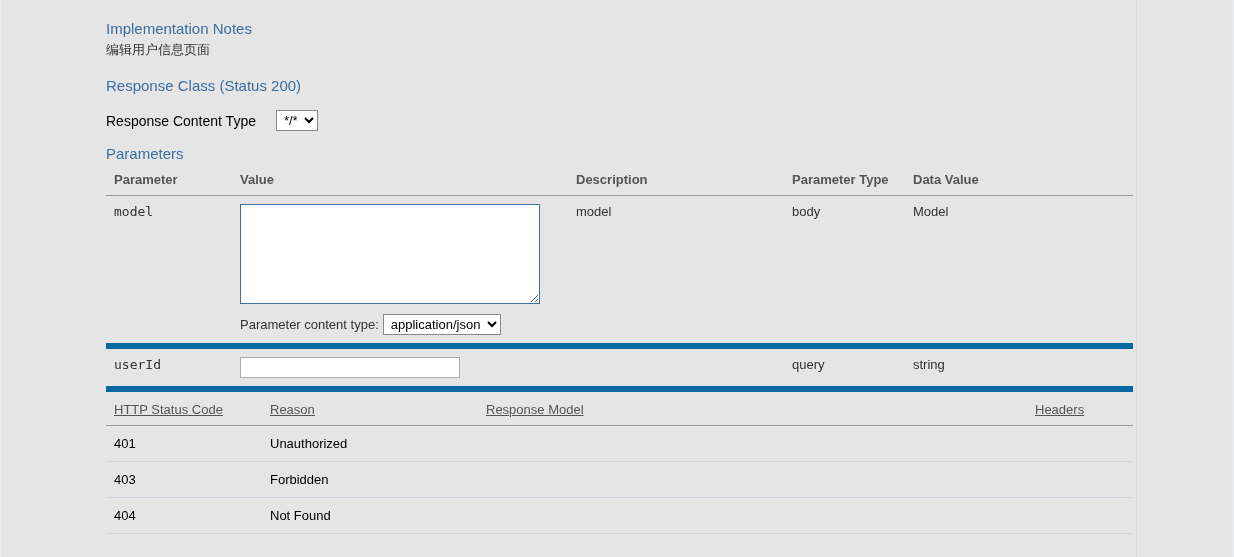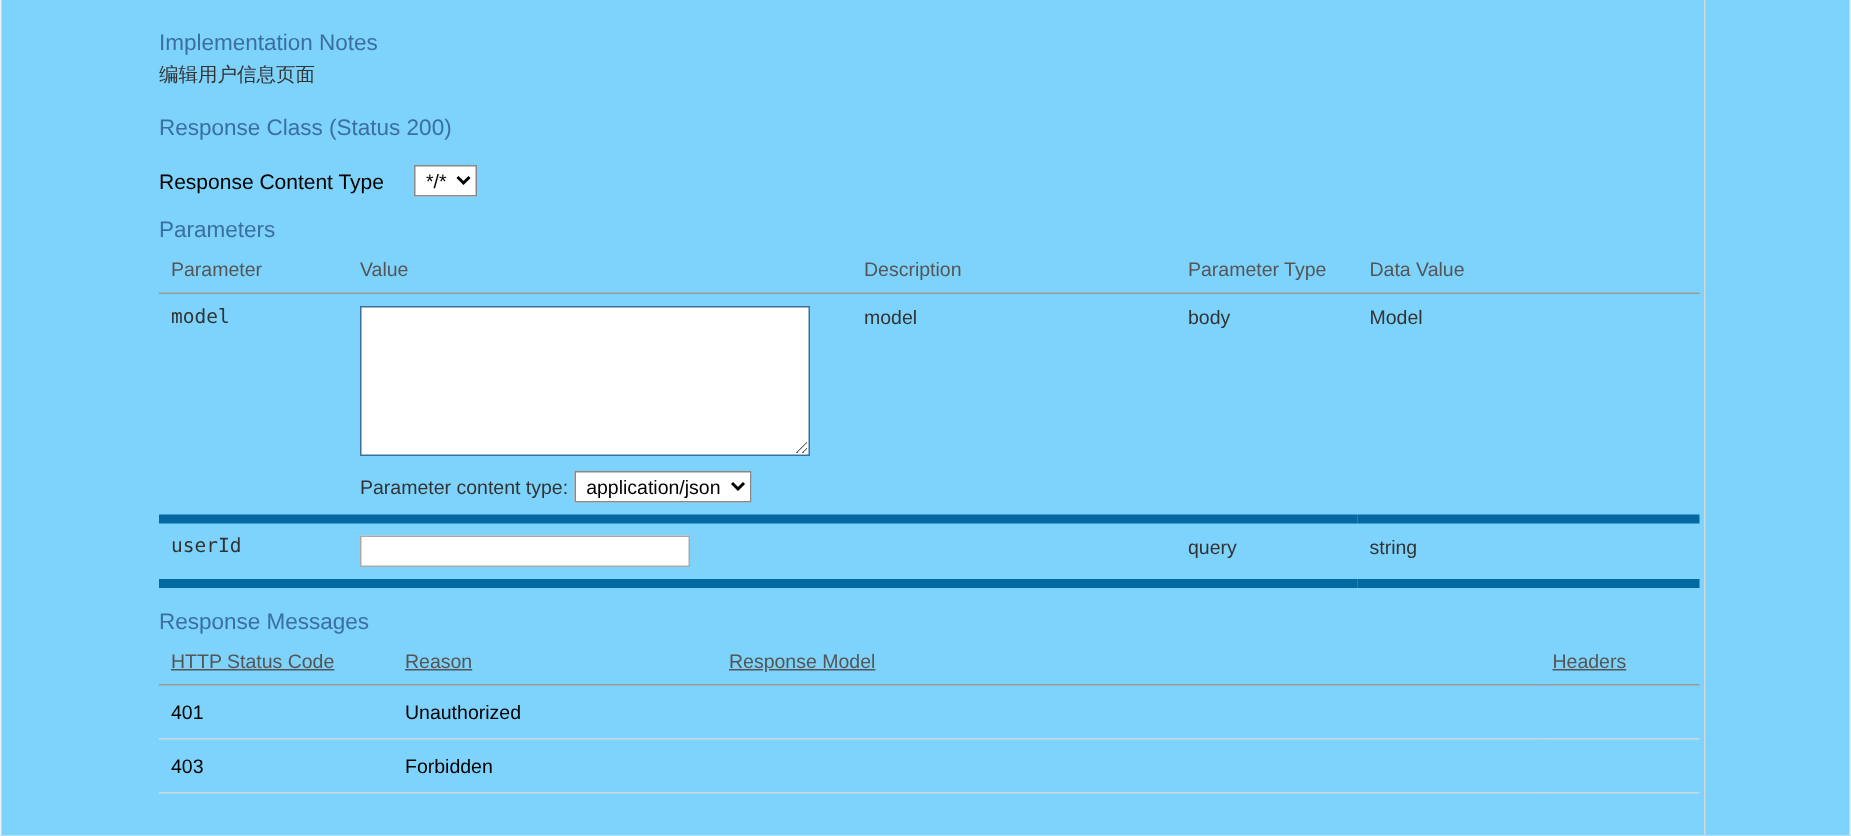--- a/index.html
+++ b/index.html
@@ -3,21 +3,21 @@
 <meta charset="utf-8">
 <style>
   html, body {
     margin: 0;
     padding: 0;
     font-family: "Helvetica Neue", Helvetica, Arial, sans-serif;
     font-size: 14px;
     color: #000;
   }
   .page {
-    background: #7dd3fc;
+    background: #e5e5e5;
     width: 1234px;
     min-height: 557px;
     position: relative;
     box-sizing: border-box;
     padding-left: 105px;
     padding-right: 100px;
     padding-top: 6px;
     border-left: 1px solid #e7f0f7;
     border-right: 1px solid #e7f0f7;
   }
@@ -52,21 +52,21 @@
     border: 1px solid #888;
   }
   
   table.params {
     width: 100%;
     border-collapse: collapse;
     margin-top: 4px;
   }
   table.params thead th {
     text-align: left;
-    font-weight: 400;
+    font-weight: 700;
     color: #555;
     font-size: 13px;
     padding: 6px 8px 8px 8px;
     border-bottom: 1px solid #999;
   }
   table.params tbody td {
     font-size: 13px;
     padding: 8px;
     vertical-align: top;
     border-bottom: 6px solid #0369a1;
@@ -189,21 +189,20 @@
         <td>
           <input type="text" value="" style="">
         </td>
         <td></td>
         <td>query</td>
         <td>string</td>
       </tr>
     </tbody>
   </table>
 
-  <h4>Response Messages</h4>
   <table class="resp">
     <thead>
       <tr>
         <th class="rcol-code">HTTP Status Code</th>
         <th class="rcol-reason">Reason</th>
         <th class="rcol-model">Response Model</th>
         <th class="rcol-headers">Headers</th>
       </tr>
     </thead>
     <tbody>
@@ -212,16 +211,22 @@
         <td>Unauthorized</td>
         <td></td>
         <td></td>
       </tr>
       <tr>
         <td>403</td>
         <td>Forbidden</td>
         <td></td>
         <td></td>
       </tr>
+      <tr>
+        <td>404</td>
+        <td>Not Found</td>
+        <td></td>
+        <td></td>
+      </tr>
     </tbody>
   </table>
 
 </div>
 
 </body></html>

